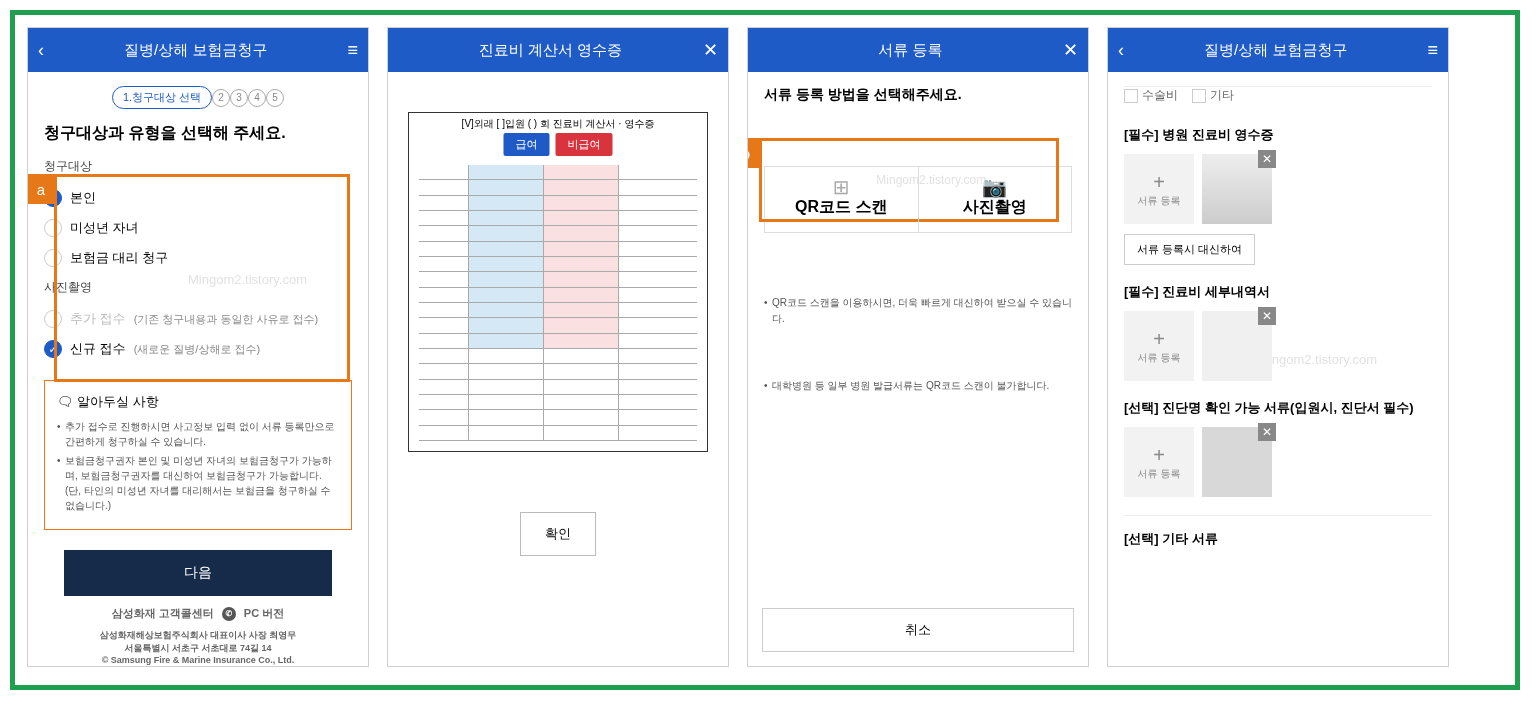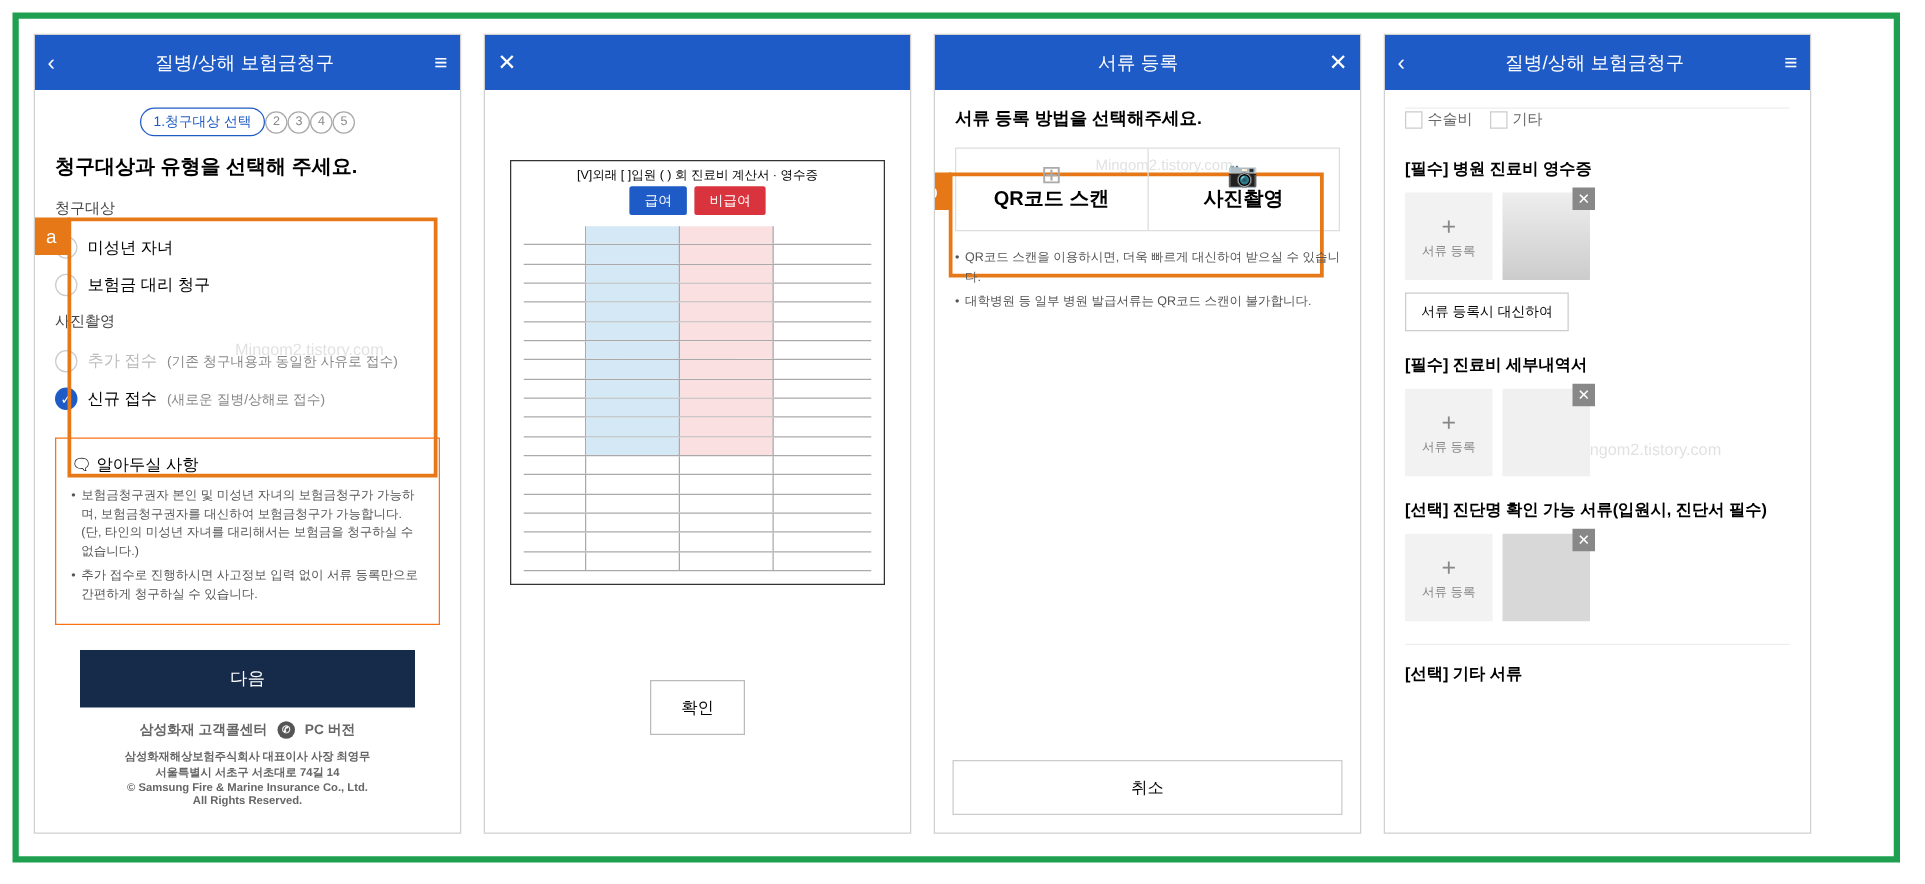--- a/index.html
+++ b/index.html
@@ -24,21 +24,21 @@
 .disabled .radio-text { color: #bbb; }
 .info-box { border: 1px solid #f97316; padding: 12px; margin-top: 16px; }
 .info-title { font-size: 13px; font-weight: 500; margin-bottom: 8px; }
 .info-li { font-size: 10px; color: #555; line-height: 1.5; margin-bottom: 4px; padding-left: 8px; position: relative; }
 .info-li::before { content: "•"; position: absolute; left: 0; }
 .btn-primary { background: #162a4a; color: #fff; text-align: center; padding: 14px; margin: 20px 20px 0; font-size: 14px; cursor: pointer; }
 .footer { text-align: center; font-size: 9px; color: #666; padding: 10px 0; font-weight: bold; }
 .footer-row1 { display: flex; justify-content: center; align-items: center; gap: 8px; font-size: 11px; margin-bottom: 8px; }
 .callout { position: absolute; border: 3px solid #e67817; background: transparent; pointer-events: none; }
 .callout-badge { position: absolute; background: #e67817; color: #fff; width: 30px; height: 30px; display: flex; align-items: center; justify-content: center; font-size: 15px; font-weight: 500; }
-.receipt-img { margin: 56px 20px; height: 340px; border: 1px solid #333; display: flex; flex-direction: column; font-size: 7px; padding: 4px; position: relative; }
+.receipt-img { margin: 40px 20px; height: 340px; border: 1px solid #333; display: flex; flex-direction: column; font-size: 7px; padding: 4px; position: relative; }
 .receipt-title { text-align: center; font-size: 10px; margin-bottom: 4px; }
 .pill-blue { background: #1e5bc6; color: #fff; padding: 4px 12px; font-size: 11px; border-radius: 2px; }
 .pill-red { background: #d9343e; color: #fff; padding: 4px 12px; font-size: 11px; border-radius: 2px; }
 .pill-row { display: flex; gap: 6px; justify-content: center; position: absolute; top: 20px; left: 50%; transform: translateX(-50%); }
 .btn-outline { border: 1px solid #bbb; background: #fff; text-align: center; padding: 12px 24px; font-size: 13px; cursor: pointer; margin: 0 auto; }
 .btn-row { display: flex; justify-content: center; padding: 20px 0; }
 .option-grid { display: flex; border: 1px solid #ddd; margin-bottom: 14px; }
 .option-cell { flex: 1; text-align: center; padding: 30px 0 14px; cursor: pointer; position: relative; }
 .option-cell + .option-cell { border-left: 1px solid #ddd; }
 .option-cell .opt-icon { font-size: 20px; color: #aaa; position: absolute; top: 8px; left: 50%; transform: translateX(-50%); }
@@ -80,20 +80,24 @@
         <span class="step-circ">4</span>
         <span class="step-circ">5</span>
       </div>
       <div class="h1">청구대상과 유형을 선택해 주세요.</div>
 
       <div class="callout-badge" style="left:-2px; top:102px;">a</div>
       <div class="callout" style="left:26px; top:102px; width:296px; height:208px;"></div>
 
       <div class="label-sm">청구대상</div>
       <div class="radio-row">
+        <span class="radio-circle checked"></span>
+        <span class="radio-text">본인</span>
+      </div>
+      <div class="radio-row">
         <span class="radio-circle"></span>
         <span class="radio-text">미성년 자녀</span>
       </div>
       <div class="radio-row">
         <span class="radio-circle"></span>
         <span class="radio-text">보험금 대리 청구</span>
       </div>
       <div class="watermark" style="top:200px; left:160px;">Mingom2.tistory.com</div>
       <div class="label-sm">사진촬영</div>
       <div class="radio-row disabled">
@@ -102,22 +106,22 @@
         <span class="radio-sub">(기존 청구내용과 동일한 사유로 접수)</span>
       </div>
       <div class="radio-row">
         <span class="radio-circle checked"></span>
         <span class="radio-text">신규 접수</span>
         <span class="radio-sub">(새로운 질병/상해로 접수)</span>
       </div>
 
       <div class="info-box">
         <div class="info-title">🗨 알아두실 사항</div>
+        <div class="info-li">추가 접수로 진행하시면 사고정보 입력 없이 서류 등록만으로 간편하게 청구하실 수 있습니다.</div>
         <div class="info-li">보험금청구권자 본인 및 미성년 자녀의 보험금청구가 가능하며, 보험금청구권자를 대신하여 보험금청구가 가능합니다. (단, 타인의 미성년 자녀를 대리해서는 보험금을 청구하실 수 없습니다.)</div>
-        <div class="info-li">추가 접수로 진행하시면 사고정보 입력 없이 서류 등록만으로 간편하게 청구하실 수 있습니다.</div>
       </div>
 
       <div class="btn-primary">다음</div>
 
       <div class="footer">
         <div class="footer-row1">
           <span>삼성화재 고객콜센터</span>
           <span style="background:#555;color:#fff;border-radius:50%;width:14px;height:14px;font-size:8px;display:inline-flex;align-items:center;justify-content:center;">✆</span>
           <span>PC 버전</span>
         </div>
@@ -125,20 +129,21 @@
         <div>서울특별시 서초구 서초대로 74길 14</div>
         <div>© Samsung Fire &amp; Marine Insurance Co., Ltd.</div>
         <div>All Rights Reserved.</div>
 
       </div>
     </div>
   </div>
 
   <div class="phone">
     <div class="titlebar">
+      <span class="title">진료비 계산서 영수증</span>
       <span class="icon-btn">✕</span>
     </div>
     <div class="content" style="padding:0;">
       <div class="receipt-img">
         <div class="receipt-title">[V]외래 [  ]입원 (  ) 회   진료비 계산서 · 영수증</div>
         <div class="pill-row">
           <span class="pill-blue">급여</span>
           <span class="pill-red">비급여</span>
         </div>
         <div class="watermark" style="top:150px; left:60px;">Mingom2.tistory.com</div>
@@ -257,21 +262,21 @@
         <div class="btn-outline">확인</div>
       </div>
     </div>
   </div>
 
   <div class="phone">
     <div class="titlebar">
       <span class="title">서류 등록</span>
       <span class="icon-btn">✕</span>
     </div>
-    <div class="content" style="display:flex;flex-direction:column;">
+    <div class="content" style="display:flex;flex-direction:column;gap:48px;">
       <div class="h1" style="font-size:14px;">서류 등록 방법을 선택해주세요.</div>
 
       <div class="callout-badge" style="left:-17px; top:66px;">b</div>
       <div class="callout" style="left:11px; top:66px; width:300px; height:84px;"></div>
 
       <div class="option-grid">
         <div class="option-cell">
           <span class="opt-icon">⊞</span>
           <div class="watermark" style="top:6px; left:30px; right:-150px; font-size:12px;">Mingom2.tistory.com</div>
           <span class="option-label">QR코드 스캔</span>

